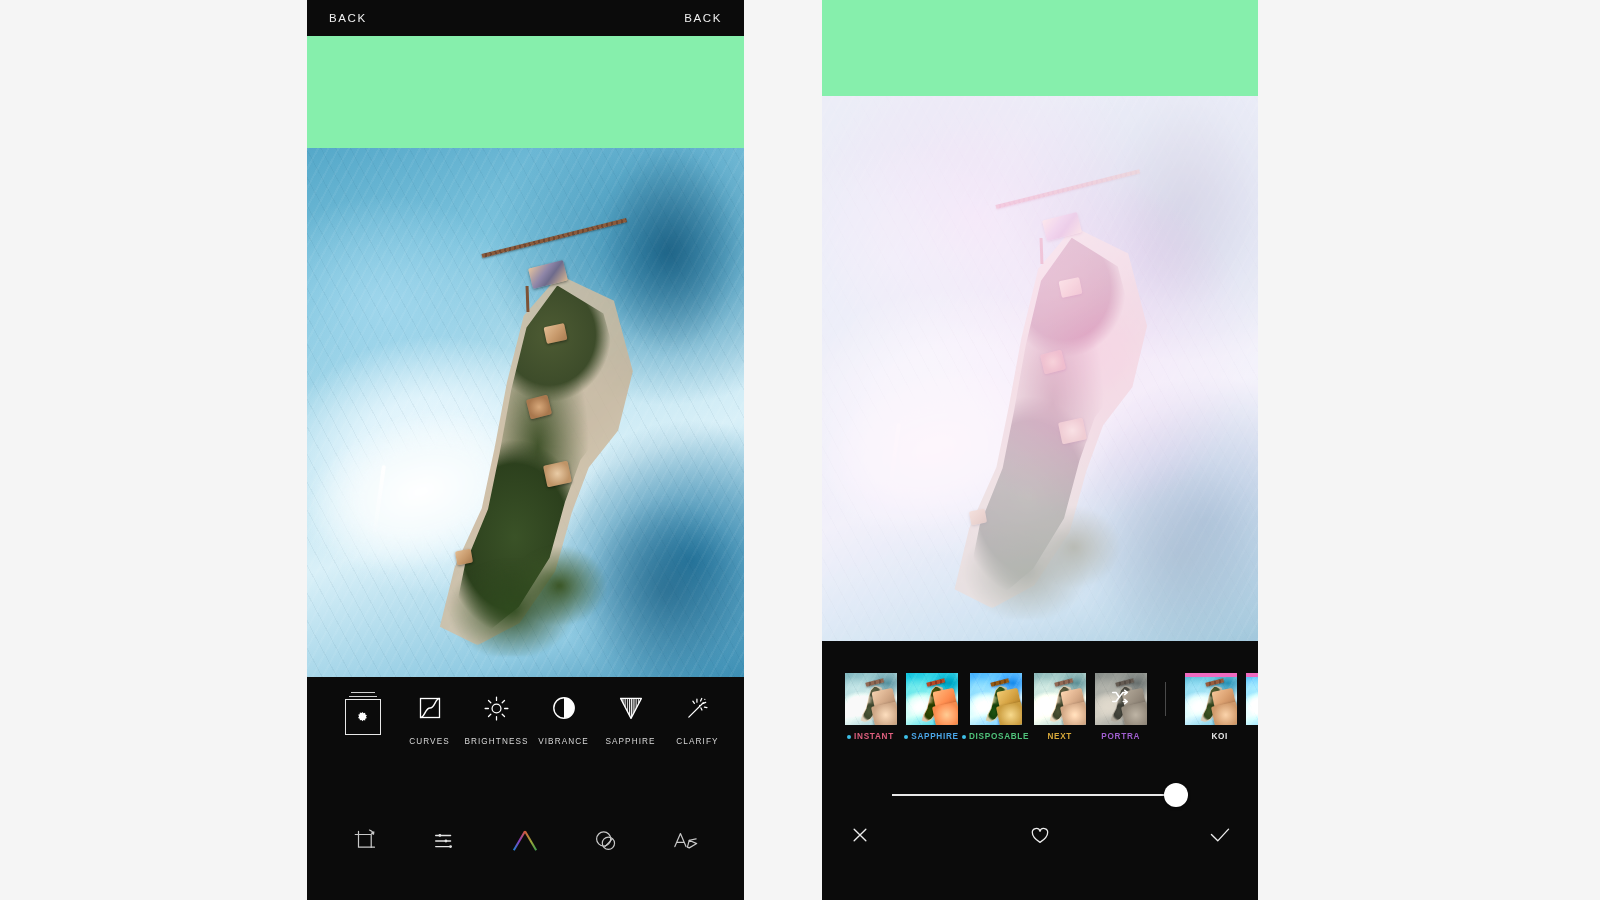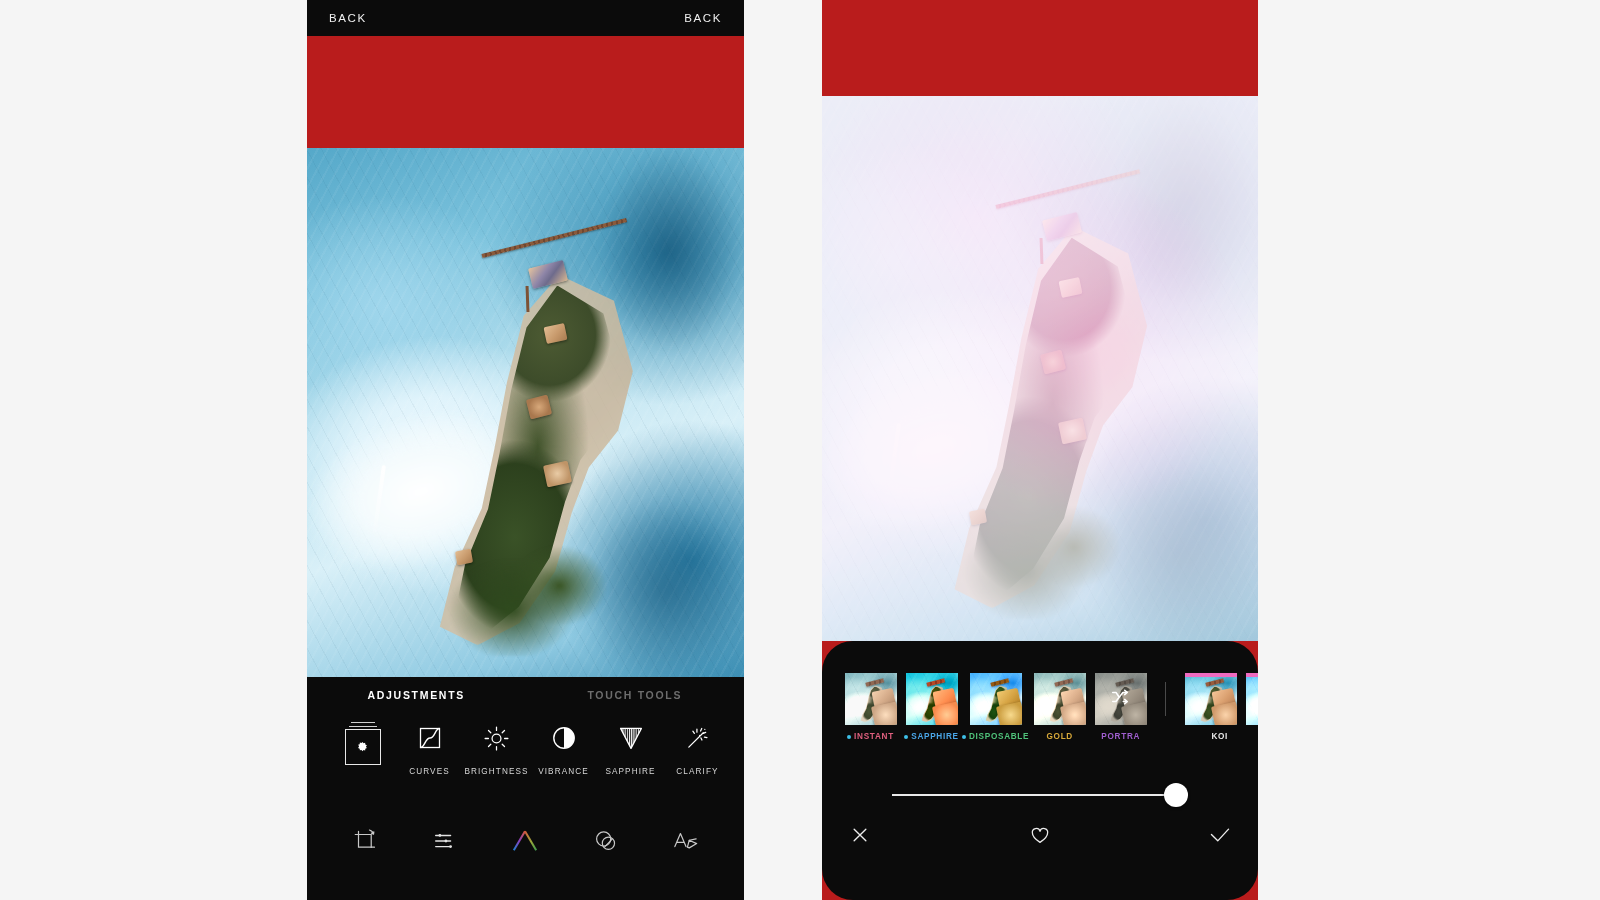--- a/index.html
+++ b/index.html
@@ -7,21 +7,21 @@
     width: 1600px; height: 900px;
     background: #f5f5f5;
     font-family: "Liberation Sans", sans-serif;
     overflow: hidden;
   }
   .stage { position: relative; width: 1600px; height: 900px; background: #f5f5f5; }
 
   
   .phone {
     position: absolute; top: 0; height: 900px;
-    background: #b91c1c; overflow: hidden;
+    background: #86efac; overflow: hidden;
   }
   .phone-left  { left: 307px; width: 437px; }
   .phone-right { left: 822px; width: 436px; }
 
   
   .topbar {
     position: absolute; top: 0; left: 0; right: 0; height: 36px;
     display: flex; align-items: center; justify-content: space-between;
     padding: 0 22px; background: #0b0b0b;
   }
@@ -173,21 +173,21 @@
   .tool.selected .box::before { top:-4px; }
   .tool.selected .box::after  { top:-8px; left:5px; right:5px; }
 
   .nav-row {
     position:absolute; left:0; right:0; bottom: 40px;
     display:flex; align-items:center; justify-content:space-around; padding: 0 18px;
   }
   .nav-item { cursor:pointer; display:flex; align-items:center; justify-content:center; width:44px; height:34px; }
 
   
-  .filter-panel { position:absolute; left:0; top:641px; width:436px; bottom:0; background:#0b0b0b;border-radius:31px; }
+  .filter-panel { position:absolute; left:0; top:641px; width:436px; bottom:0; background:#0b0b0b; }
   .thumbs {
     position:absolute; top:32px; left:18px; right:0; height:68px;
     display:flex; align-items:flex-start; gap:0;
   }
   .fcell { flex:0 0 61px; display:flex; flex-direction:column; align-items:center; cursor:pointer; }
   .fthumb {
     width:52px; height:52px; position:relative; overflow:hidden; background:#1a1a1a;
   }
   .fthumb .mini { position:absolute; inset:0; transform: scale(1.02); }
   .fthumb .topbar-accent { position:absolute; left:0; right:0; top:0; height:4px; }
@@ -249,24 +249,20 @@
         <div class="hut h2"></div>
         <div class="hut h3"></div>
         <div class="hut h4"></div>
         <div class="hut h5"></div>
         <div class="boatwake"></div>
       </div>
     </div>
 
     <div class="adj-panel">
 
-      <div class="tabs">
-        <div class="tab active">ADJUSTMENTS</div>
-        <div class="tab inactive">TOUCH TOOLS</div>
-      </div>
 
       <div class="tool-row">
 
         <div class="tool selected">
           <div class="glyph">
             <div class="box">
               <svg width="15" height="15" viewBox="0 0 24 24" fill="#fff">
                 <path d="M12 8.6a3.4 3.4 0 100 6.8 3.4 3.4 0 000-6.8zm0 5a1.6 1.6 0 110-3.2 1.6 1.6 0 010 3.2z"></path>
                 <path d="M12 3l1.6 2.2 2.6-.7.3 2.7 2.5 1.1-1.5 2.3 1.5 2.3-2.5 1.1-.3 2.7-2.6-.7L12 18l-1.6-2.2-2.6.7-.3-2.7-2.5-1.1L6.5 10 5 7.7l2.5-1.1.3-2.7 2.6.7z"></path>
               </svg>
@@ -501,21 +497,21 @@
                 <div class="sandbar"></div>
                 <div class="island-shore"></div>
               <div class="island"></div>
                 <div class="pier"></div>
                 <div class="hut h2"></div>
                 <div class="hut h4"></div>
             </div>
           </div>
           <div class="flabel" style="color: rgb(216, 169, 58);">
 
-            <span>GOLD</span>
+            <span>NEXT</span>
           </div>
         </div>
 
         <div class="fcell">
           <div class="fthumb">
             <div class="mini v-portra">
               <div class="sea"></div>
                 <div class="sandbar"></div>
                 <div class="island-shore"></div>
               <div class="island"></div>

